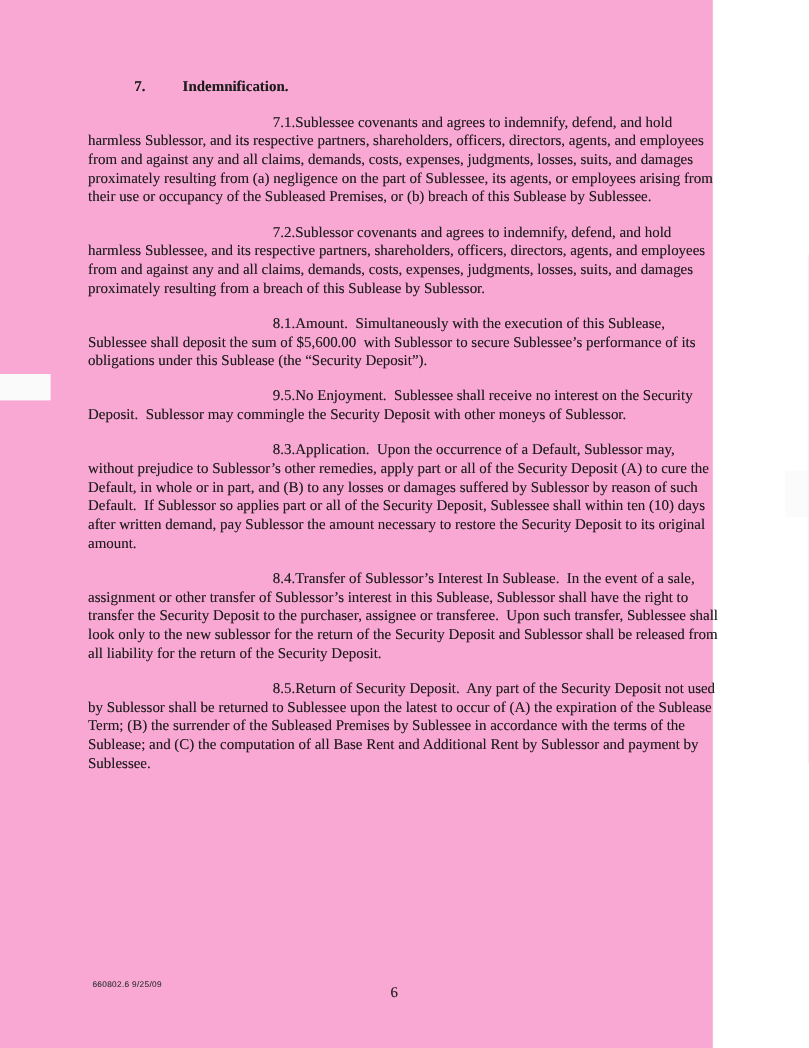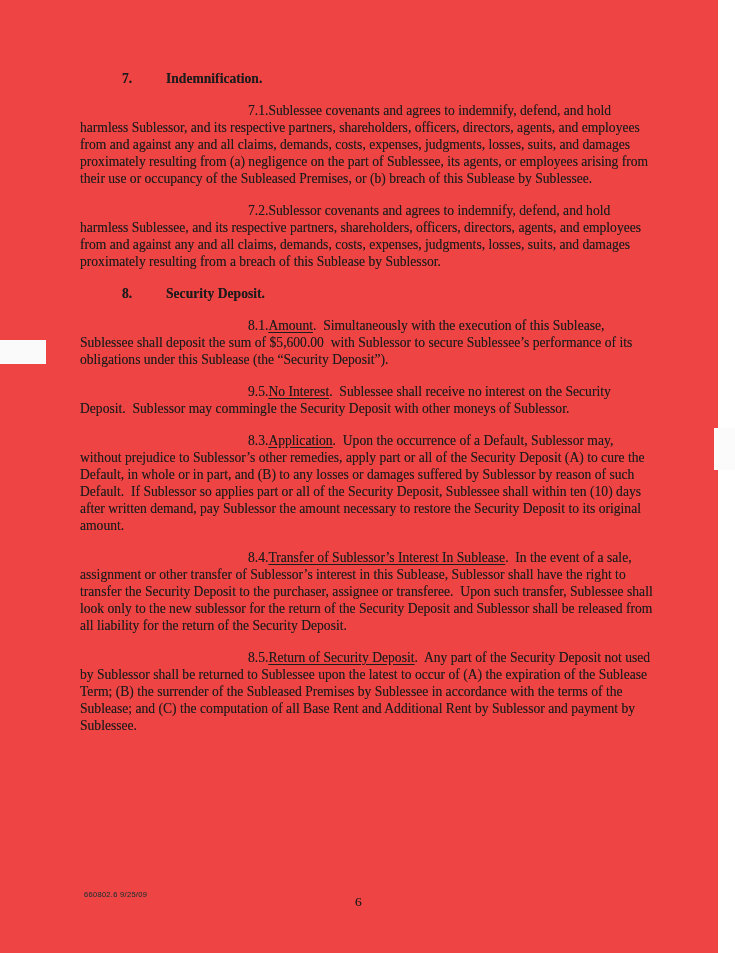--- a/index.html
+++ b/index.html
@@ -5,23 +5,23 @@
   html, body {
     margin: 0;
     padding: 0;
     background: #ffffff;
     width: 735px;
     height: 953px;
     overflow: hidden;
   }
   .page {
     position: relative;
-    width: 718px;
+    width: 648px;
     height: 953px;
-    background: #ef4444;
+    background: #f9a8d4;
     font-family: "Liberation Serif", "DejaVu Serif", serif;
     color: #1c1c1c;
     text-shadow: 0 0 0.5px rgba(20,20,20,0.45);
   }
   .content {
     position: absolute;
     left: 80px;
     top: 70px;
     width: 578px;
     font-size: 13.6px;
@@ -41,21 +41,20 @@
   }
   .para {
     margin: 15px 0 0 0;
     text-indent: 84px;
   }
   .pnum {
     display: inline-block;
     min-width: 42px;
   }
   .plead {
-    text-decoration: underline;
     text-underline-offset: 2px;
     white-space: pre-wrap;
   }
   .ptext { white-space: pre-wrap; }
   .footer-docref {
     position: absolute;
     left: 84px;
     top: 890px;
     font-size: 7.5px;
     letter-spacing: 0.3px;
@@ -87,23 +86,22 @@
 
   <div class="content">
 
     <section>
       <div class="heading"><span class="hnum">7.</span><span class="htitle">Indemnification.</span></div>
       <p class="para"><span class="pnum">7.1.</span><span class="ptext">Sublessee covenants and agrees to indemnify, defend, and hold harmless Sublessor, and its respective partners, shareholders, officers, directors, agents, and employees from and against any and all claims, demands, costs, expenses, judgments, losses, suits, and damages proximately resulting from (a) negligence on the part of Sublessee, its agents, or employees arising from their use or occupancy of the Subleased Premises, or (b) breach of this Sublease by Sublessee.</span></p>
       <p class="para"><span class="pnum">7.2.</span><span class="ptext">Sublessor covenants and agrees to indemnify, defend, and hold harmless Sublessee, and its respective partners, shareholders, officers, directors, agents, and employees from and against any and all claims, demands, costs, expenses, judgments, losses, suits, and damages proximately resulting from a breach of this Sublease by Sublessor.</span></p>
     </section>
 
     <section>
-      <div class="heading"><span class="hnum">8.</span><span class="htitle">Security Deposit.</span></div>
       <p class="para"><span class="pnum">8.1.</span><span class="plead">Amount</span><span class="ptext">.  Simultaneously with the execution of this Sublease, Sublessee shall deposit the sum of $5,600.00  with Sublessor to secure Sublessee’s performance of its obligations under this Sublease (the “Security Deposit”).</span></p>
-      <p class="para"><span class="pnum">9.5.</span><span class="plead">No Interest</span><span class="ptext">.  Sublessee shall receive no interest on the Security Deposit.  Sublessor may commingle the Security Deposit with other moneys of Sublessor.</span></p>
+      <p class="para"><span class="pnum">9.5.</span><span class="plead">No Enjoyment</span><span class="ptext">.  Sublessee shall receive no interest on the Security Deposit.  Sublessor may commingle the Security Deposit with other moneys of Sublessor.</span></p>
       <p class="para"><span class="pnum">8.3.</span><span class="plead">Application</span><span class="ptext">.  Upon the occurrence of a Default, Sublessor may, without prejudice to Sublessor’s other remedies, apply part or all of the Security Deposit (A) to cure the Default, in whole or in part, and (B) to any losses or damages suffered by Sublessor by reason of such Default.  If Sublessor so applies part or all of the Security Deposit, Sublessee shall within ten (10) days after written demand, pay Sublessor the amount necessary to restore the Security Deposit to its original amount.</span></p>
       <p class="para"><span class="pnum">8.4.</span><span class="plead">Transfer of Sublessor’s Interest In Sublease</span><span class="ptext">.  In the event of a sale, assignment or other transfer of Sublessor’s interest in this Sublease, Sublessor shall have the right to transfer the Security Deposit to the purchaser, assignee or transferee.  Upon such transfer, Sublessee shall look only to the new sublessor for the return of the Security Deposit and Sublessor shall be released from all liability for the return of the Security Deposit.</span></p>
       <p class="para"><span class="pnum">8.5.</span><span class="plead">Return of Security Deposit</span><span class="ptext">.  Any part of the Security Deposit not used by Sublessor shall be returned to Sublessee upon the latest to occur of (A) the expiration of the Sublease Term; (B) the surrender of the Subleased Premises by Sublessee in accordance with the terms of the Sublease; and (C) the computation of all Base Rent and Additional Rent by Sublessor and payment by Sublessee.</span></p>
     </section>
 
     <section>
     </section>
 
   </div>
 

